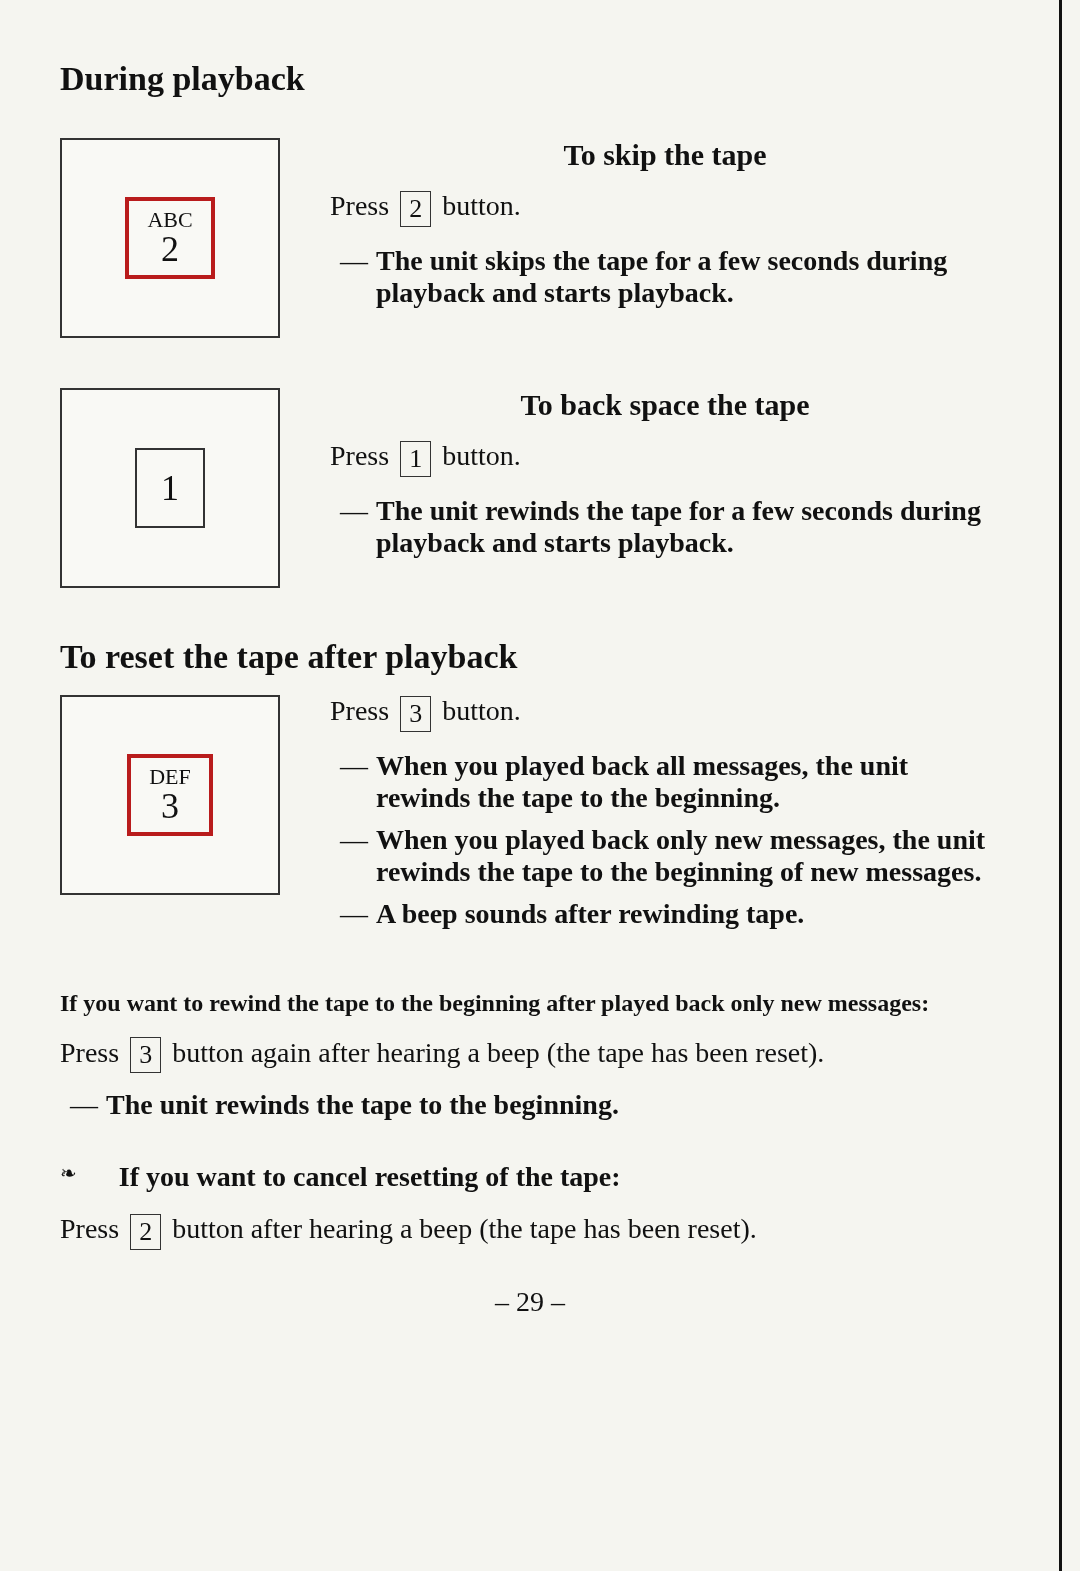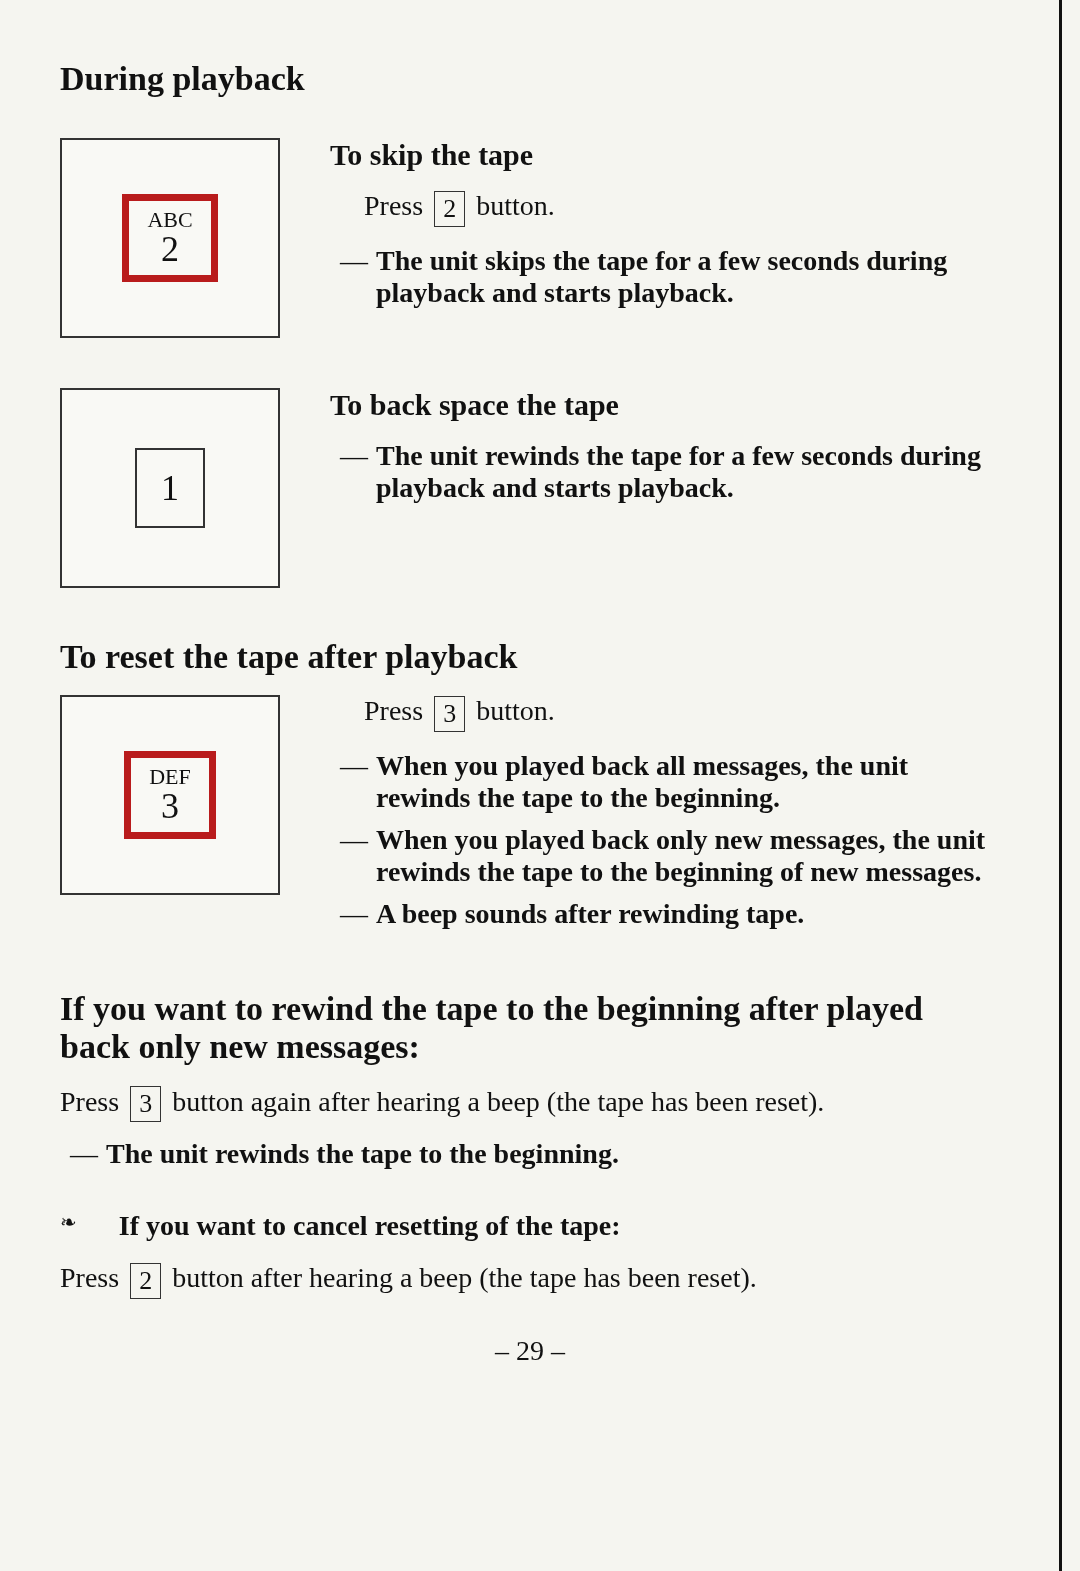--- a/index.html
+++ b/index.html
@@ -50,21 +50,21 @@
       border: 2px solid #333;
       display: flex;
       align-items: center;
       justify-content: center;
       margin-right: 50px;
       background: #f9f9f5;
       flex-shrink: 0;
     }
 
     .button-key {
-      border: 7px solid #b91c1c;
+      border: 4px solid #b91c1c;
       padding: 8px 18px;
       display: flex;
       flex-direction: column;
       align-items: center;
       justify-content: center;
       font-size: 32px;
       min-width: 70px;
       min-height: 80px;
     }
 
@@ -92,26 +92,26 @@
     }
 
     .instruction-block {
       flex: 1;
     }
 
     .instruction-title {
       font-weight: bold;
       font-size: 30px;
       margin-bottom: 18px;
+      text-align: center;
     }
 
     .press-line {
       margin-bottom: 18px;
       font-size: 28px;
-      margin-left: 34px;
     }
 
     .inline-key {
       display: inline-block;
       border: 1.5px solid #333;
       padding: 2px 8px;
       font-size: 26px;
       margin: 0 4px;
       vertical-align: middle;
       min-width: 30px;
@@ -148,21 +148,21 @@
       margin-bottom: 50px;
       align-items: flex-start;
     }
 
     .bold-section {
       margin-bottom: 30px;
     }
 
     .bold-section p {
       font-weight: bold;
-      font-size: 34px;
+      font-size: 24px;
       margin-bottom: 20px;
     }
 
     .normal-text {
       font-size: 28px;
       margin-bottom: 16px;
     }
 
     .page-number {
       text-align: center;
@@ -209,20 +209,25 @@
 </div>
 
 <div class="subsection">
   <div class="button-image">
     <div class="button-key-single">
       <span>1</span>
     </div>
   </div>
   <div class="instruction-block">
     <div class="instruction-title">To back space the tape</div>
+    <div class="press-line">
+      <span>Press</span>
+      <span class="inline-key">1</span>
+      <span>button.</span>
+    </div>
     <div class="bullet-line">
       <span class="bullet-dash">—</span>
       <span class="bullet-text">The unit rewinds the tape for a few seconds during playback and starts playback.</span>
     </div>
   </div>
 </div>
 
 <h2 class="main-section-title">To reset the tape after playback</h2>
 
 <div class="reset-section">

